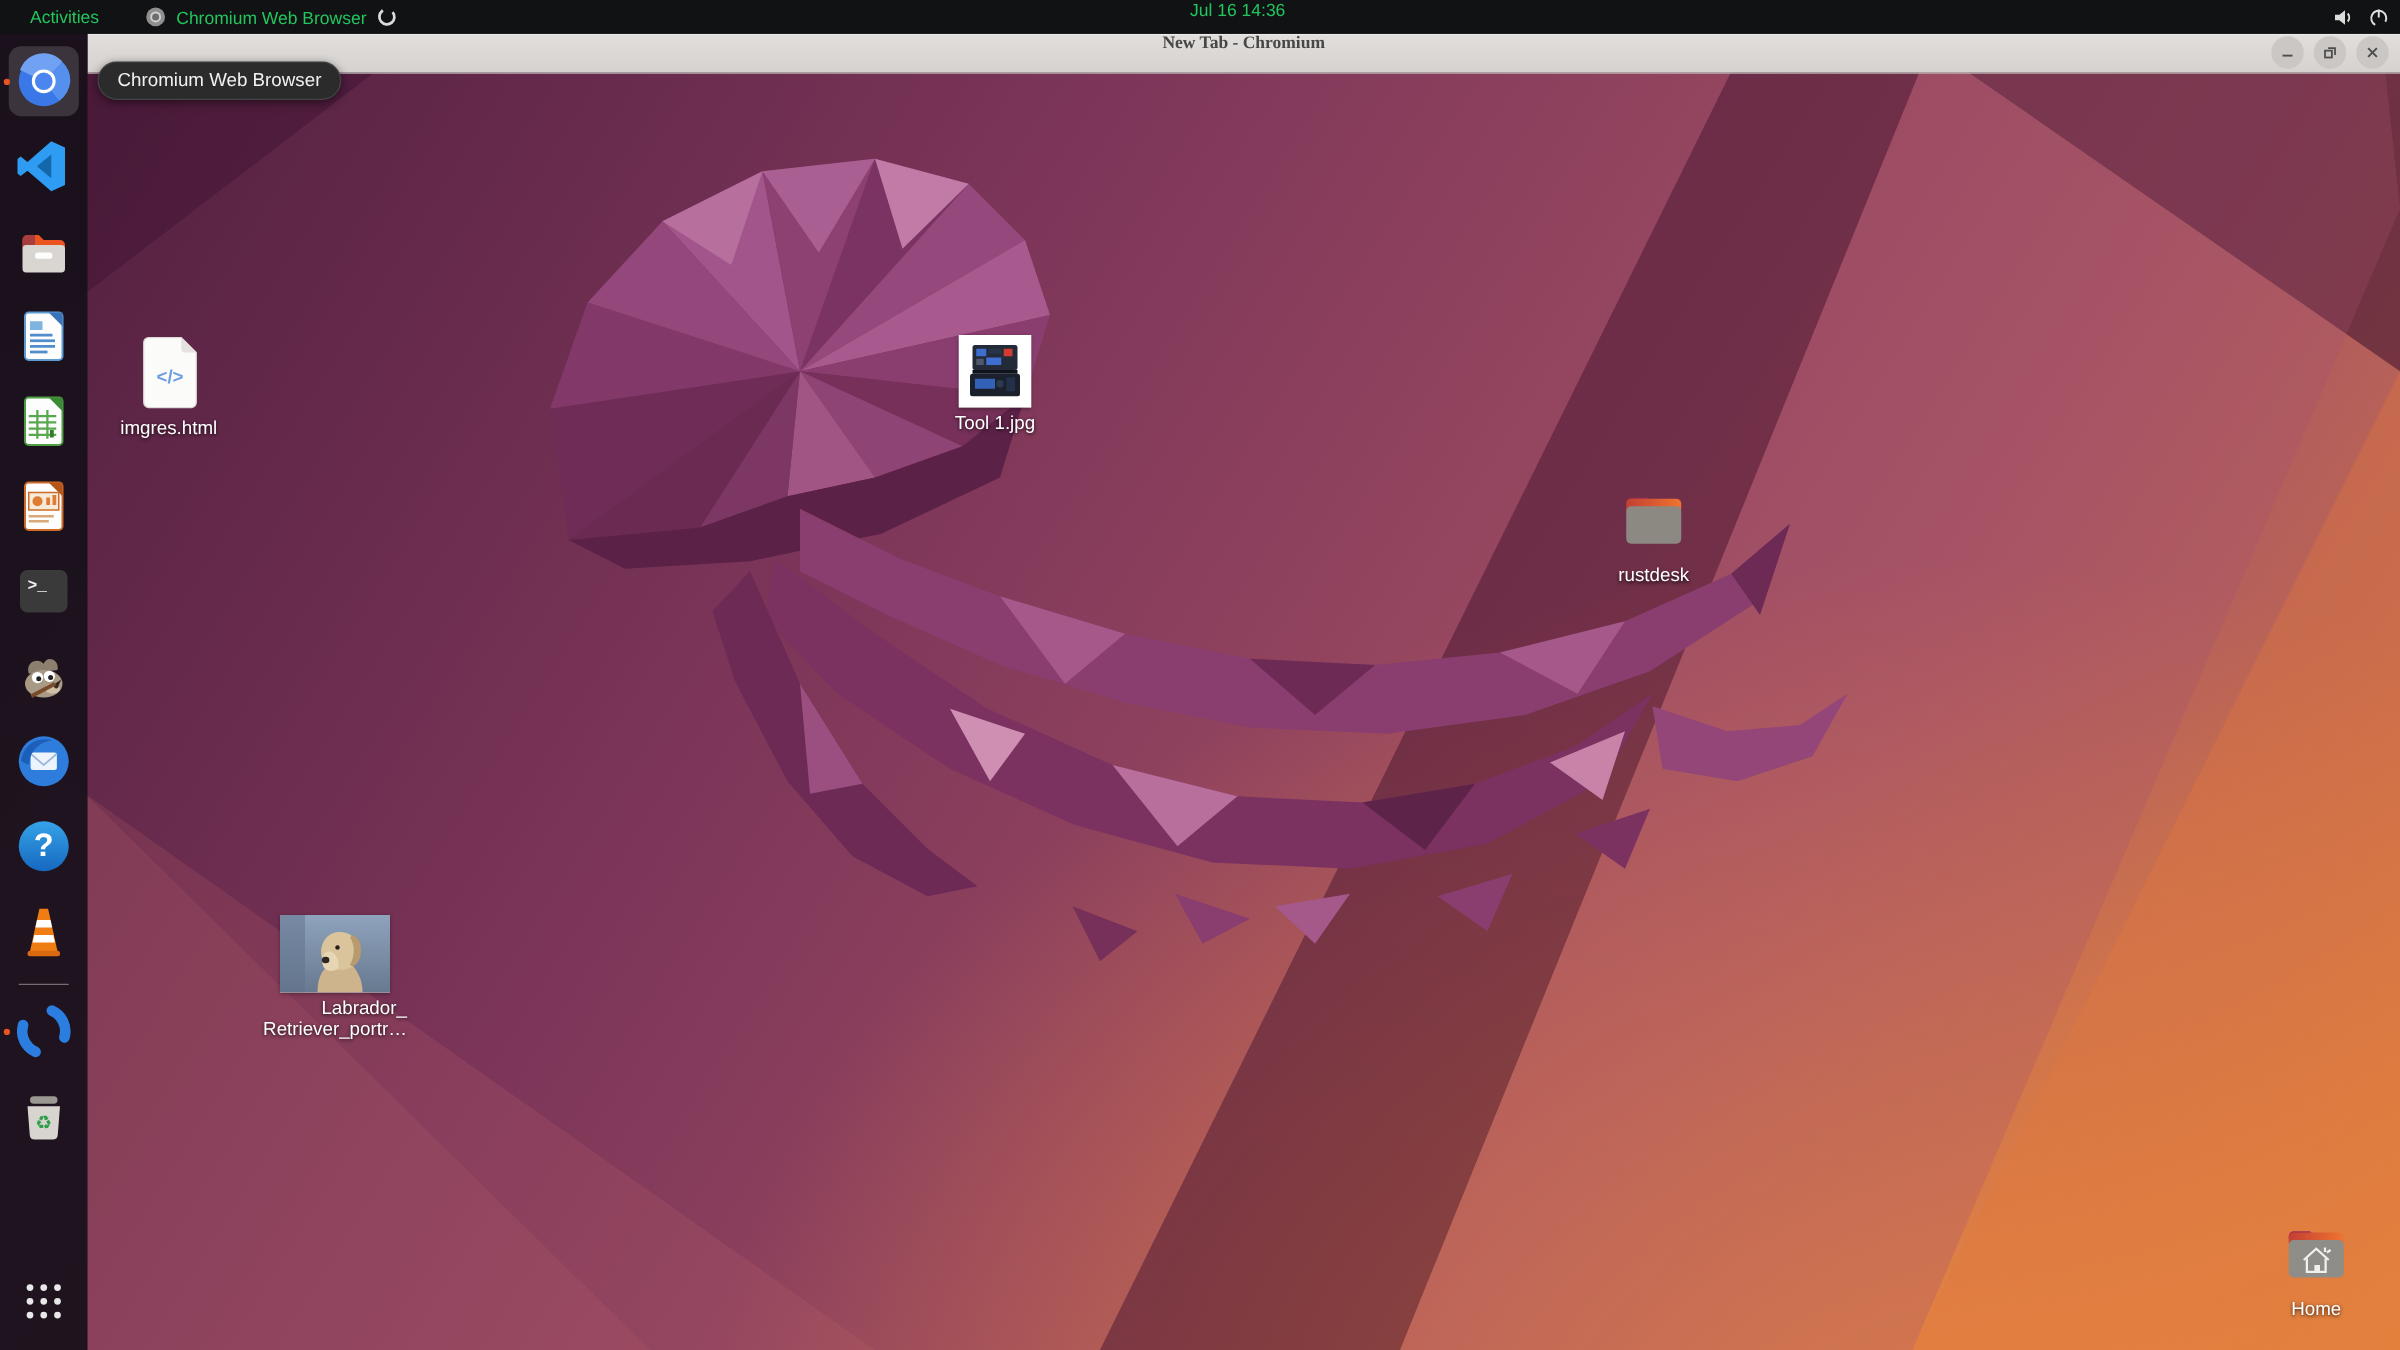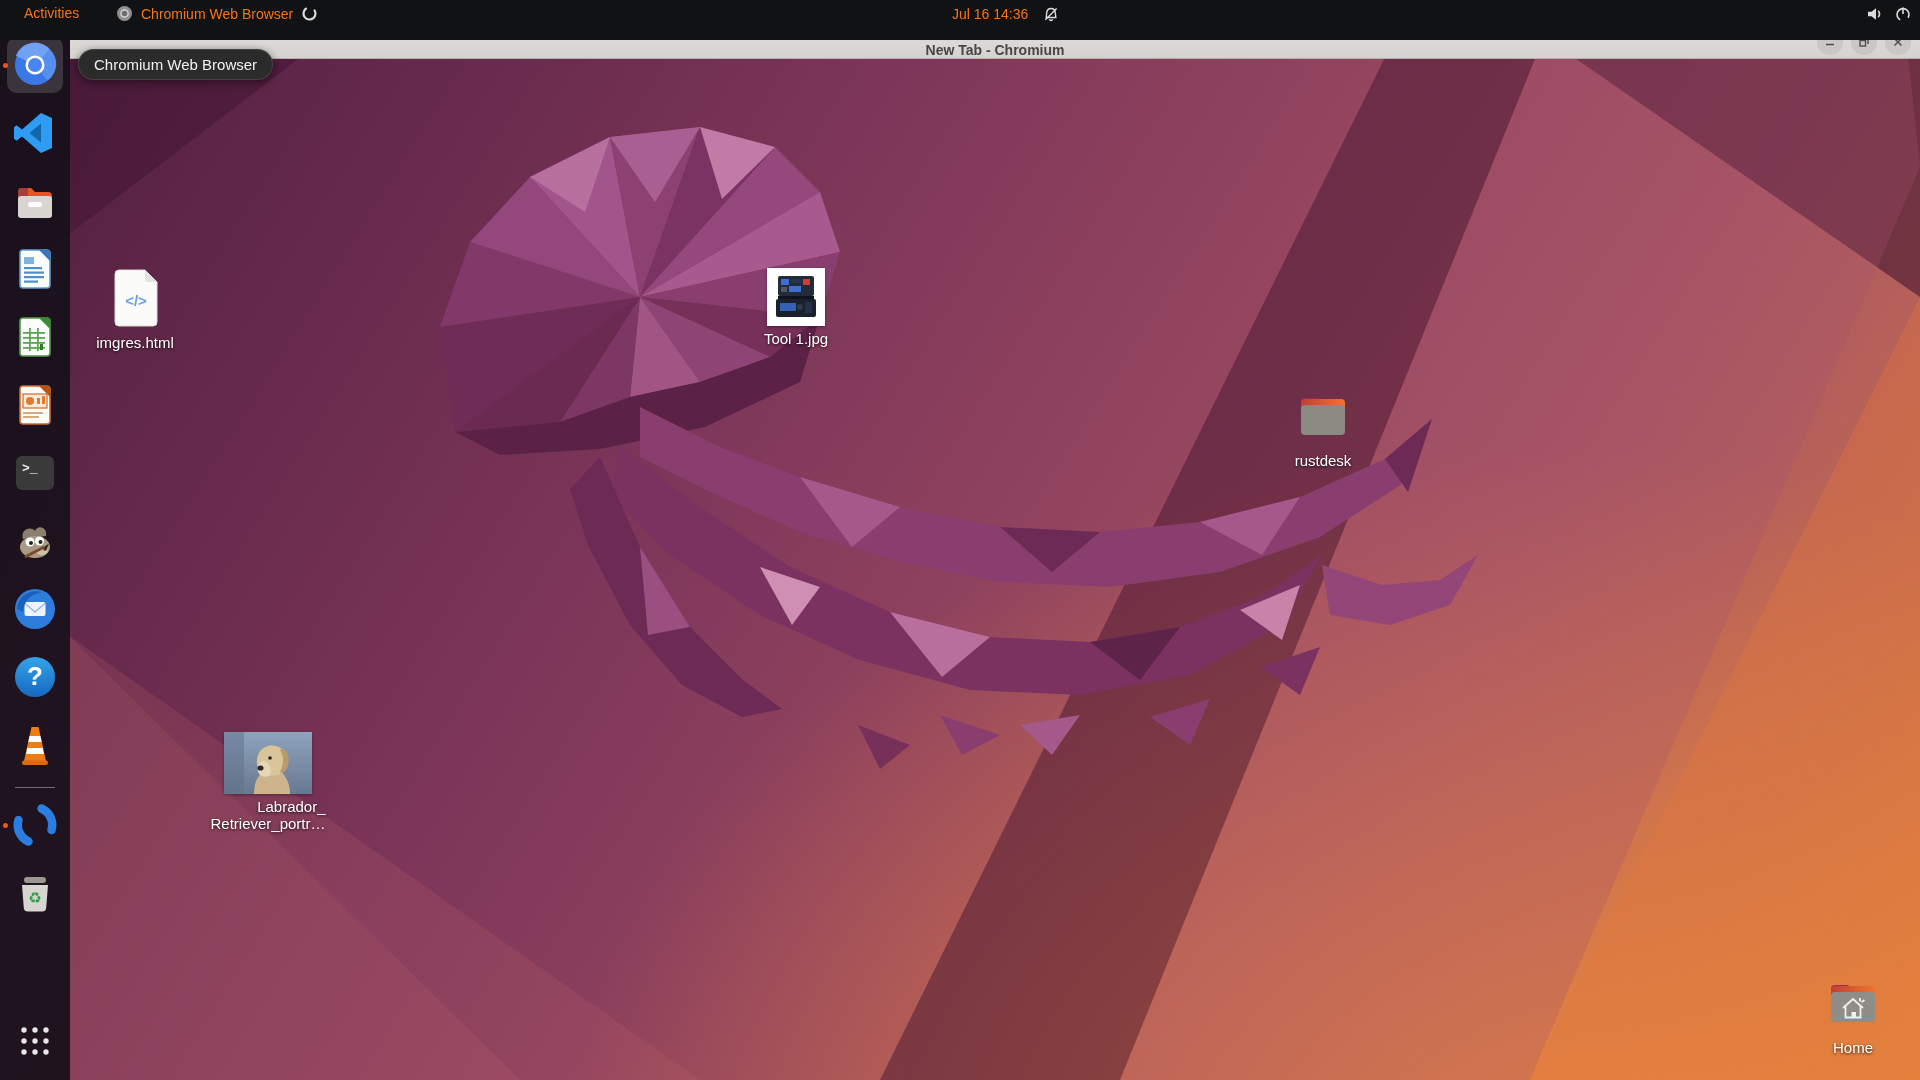--- a/index.html
+++ b/index.html
@@ -7,31 +7,31 @@
   #screen{position:relative;width:1920px;height:1080px;overflow:hidden;}
 
   
   .wall{position:absolute;top:27px;left:0;right:0;bottom:0;z-index:1;
     background:
       radial-gradient(ellipse at 80% 110%, rgba(240,140,60,.85) 0%, rgba(240,140,60,0) 45%),
       linear-gradient(122deg,#4f1f3e 0%,#63284a 16%,#7d3659 36%,#94455f 55%,#a85562 72%,#c16a52 88%,#db7f3f 100%);}
   .wall svg{position:absolute;top:0;left:0;width:100%;height:100%;}
 
   
-  .topbar{position:absolute;top:0;left:0;right:0;height:40px;background:#111213;color:#f97316;
+  .topbar{position:absolute;top:0;left:0;right:0;height:27px;background:#111213;color:#22c55e;
     font-size:14px;z-index:60;}
   .tb-activities{position:absolute;left:18px;top:0;line-height:27px;padding:0 6px;}
   .tb-appmenu{position:absolute;left:116px;top:0;height:27px;display:flex;align-items:center;gap:8px;}
-  .tb-clock{position:absolute;left:952px;top:0;height:27px;display:flex;align-items:center;gap:14px;}
+  .tb-clock{position:absolute;left:952px;top:0;height:27px;display:flex;align-items:center;gap:14px;flex-direction:column;}
   .tb-right{position:absolute;right:8px;top:0;height:27px;display:flex;align-items:center;gap:10px;}
 
   
   .titlebar{position:absolute;top:27px;left:70px;right:0;height:31px;z-index:30;
     background:linear-gradient(#e1dedb,#d5d2cf);border-bottom:1px solid #b3b0ad;
-    box-shadow:inset 0 1px 0 #edebe9;display:flex;align-items:flex-end;justify-content:center;}
+    box-shadow:inset 0 1px 0 #edebe9;display:flex;align-items:flex-start;justify-content:center;font-family:Liberation Serif, serif;}
   .titlebar .title{font-weight:bold;font-size:14px;color:#474747;}
   .win-controls{position:absolute;right:9px;top:2px;display:flex;gap:8px;}
   .wc{width:26px;height:26px;border-radius:50%;background:#cbc7c4;display:flex;align-items:center;justify-content:center;}
 
   
   .dock{position:absolute;top:27px;left:0;bottom:0;width:70px;background:rgba(24,17,27,.94);z-index:40;}
   .dock-entry{position:absolute;left:0;width:70px;height:48px;display:flex;justify-content:center;align-items:center;}
   .dock-entry.big{height:56px;}
   .tile{position:absolute;left:7px;top:0;width:56px;height:56px;border-radius:10px;background:rgba(255,255,255,.15);}
   .run-dot{position:absolute;left:3px;top:50%;margin-top:-2.5px;width:5px;height:5px;border-radius:50%;background:#E95420;}

